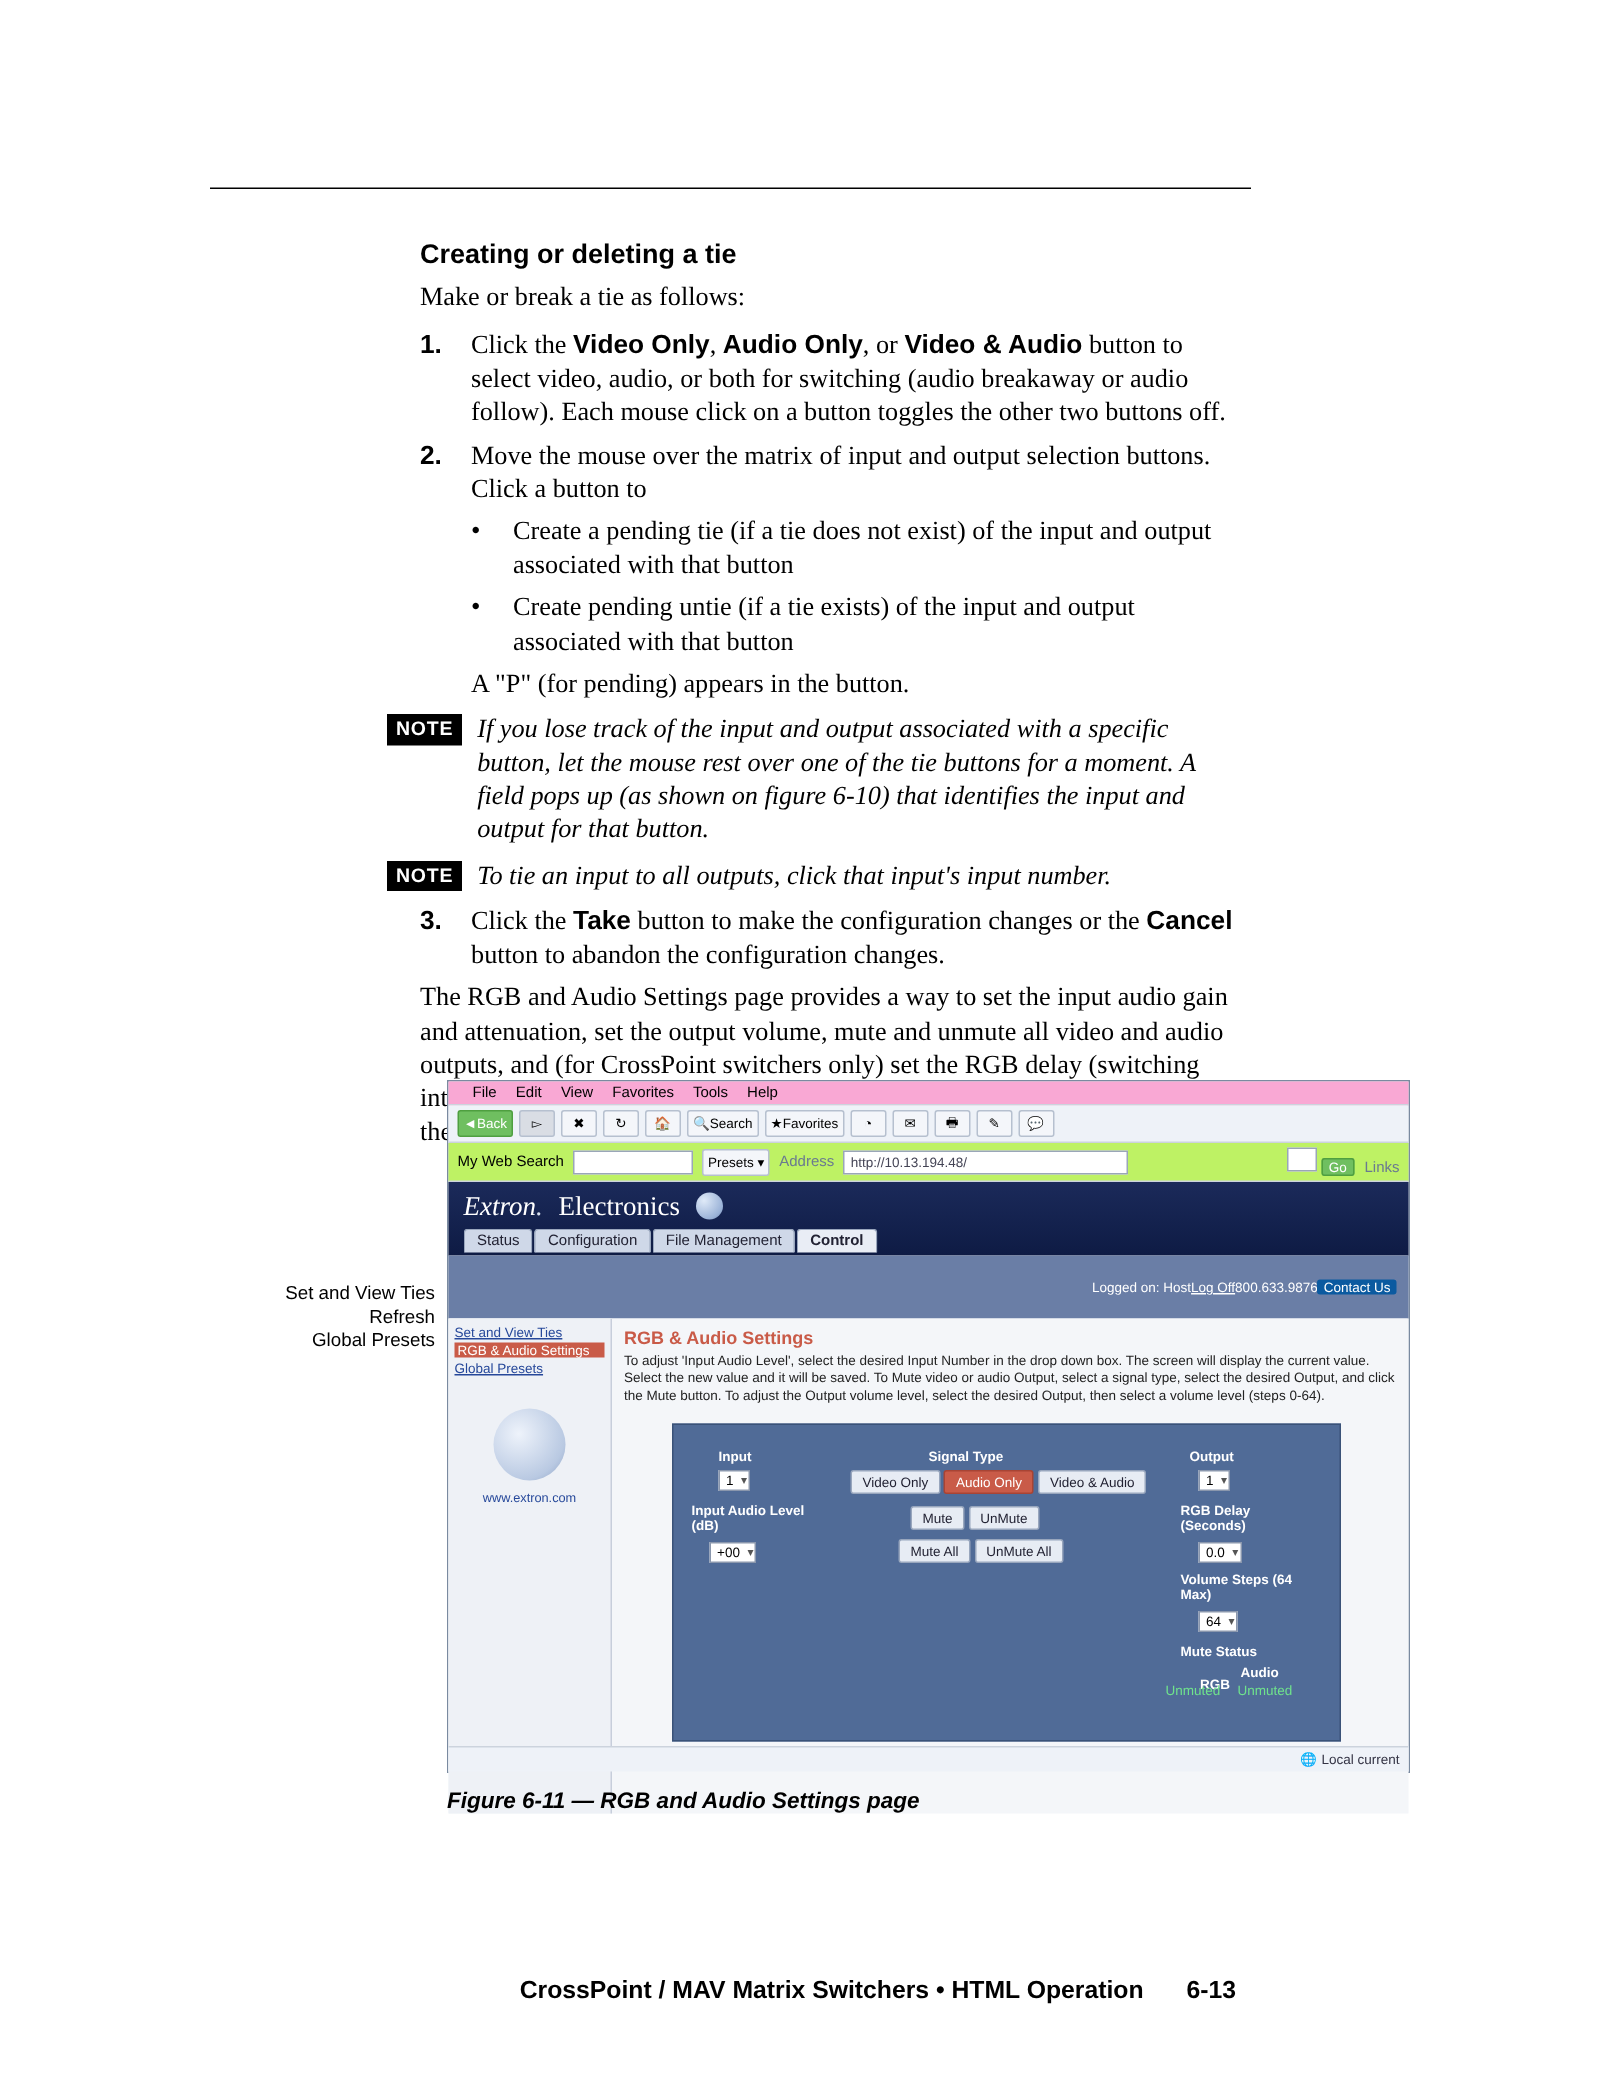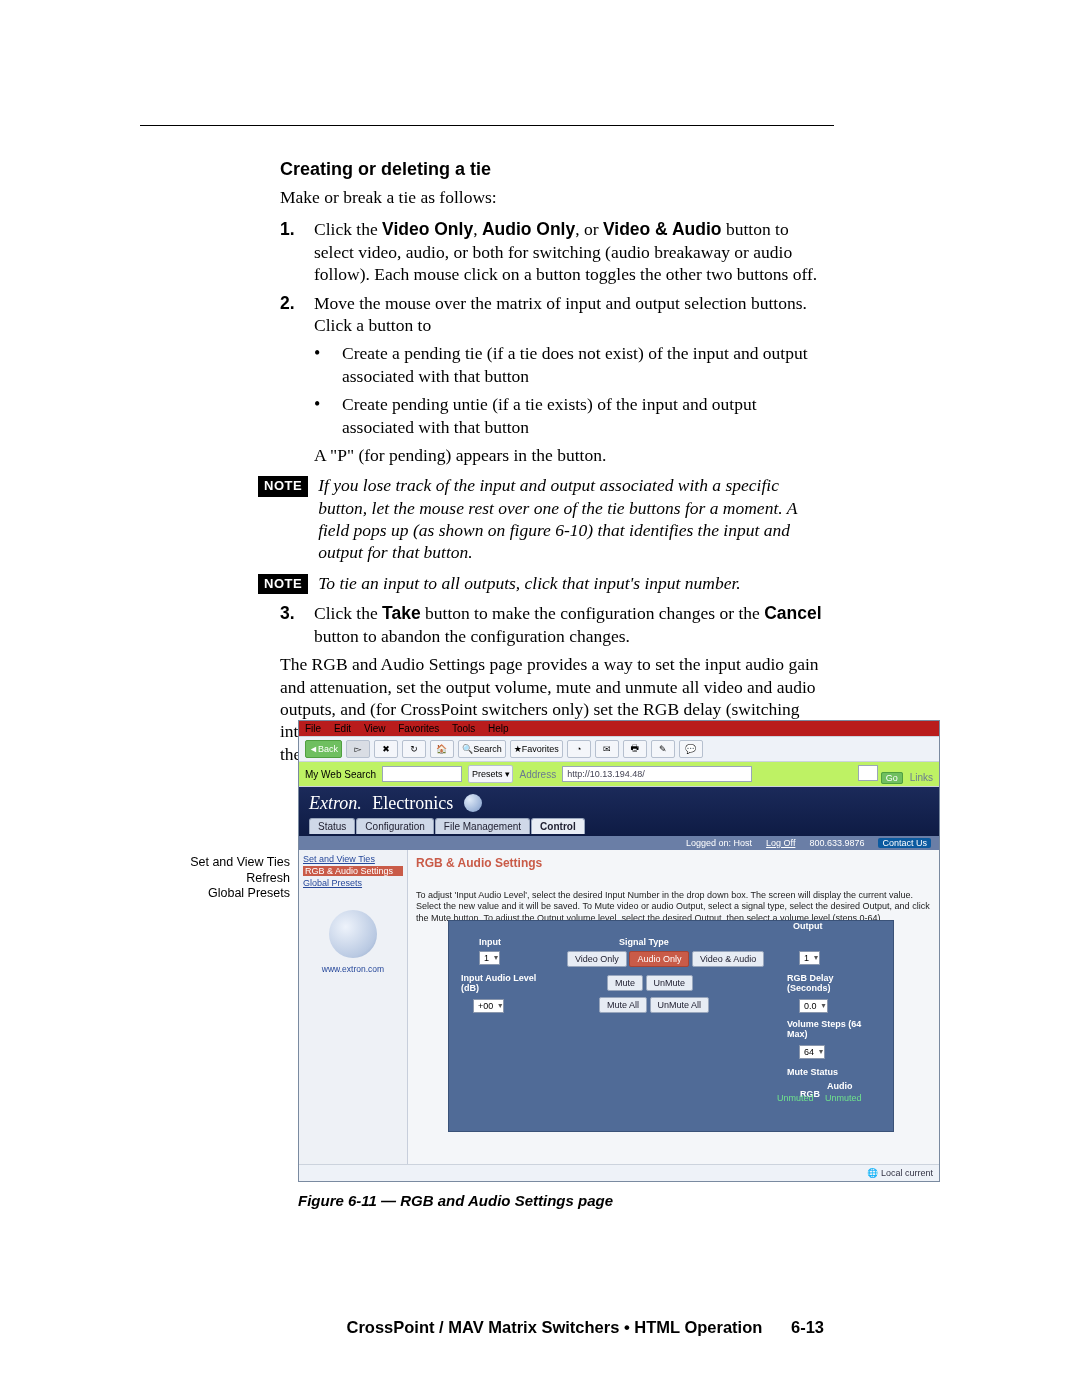--- a/index.html
+++ b/index.html
@@ -140,23 +140,23 @@
     background: #d0d8ee;
     color: #223;
     text-align: center;
     line-height: 12px;
     margin-left: 2px;
     border: 1px solid #90a0c0;
     font-size: 9px;
   }
   .titlebar .winbtns .x { background: #e47a6e; color:#fff; border-color:#c04030;}
   .menubar {
-    background: #b91c1c;
+    background: #f9a8d4;
     border-bottom: 1px solid #ccd3dd;
-    padding: 2px 6px;
+    padding: 2px 16px;
     color: #000;
   }
   .menubar span { margin-right: 10px; }
   .toolbar {
     background: #eef2f8;
     border-bottom: 1px solid #ccd3dd;
     padding: 3px 6px;
     display: flex;
     align-items: center;
     gap: 4px;
@@ -209,22 +209,22 @@
   .tabstrip .tab {
     background:#cfd8e8; color:#223; padding:2px 8px; border:1px solid #99a6bd;
     border-bottom:none; margin-right:1px; border-radius:3px 3px 0 0;
   }
   .tabstrip .tab.active { background:#e9edf5; font-weight:bold;}
   .substrip {
     background:#6a7ea6;
     color:#fff;
     font-size:9px;
     text-align:right;
-    padding:2px 8px;
-    display:flex; justify-content:flex-end; gap:14px;
+    padding:16px 8px;
+    display:flex; justify-content:flex-end; gap:0;
   }
   .substrip .loff { text-decoration: underline; }
   .substrip .cu { background:#0b5aa0; padding:0 4px; border-radius:2px; }
   .mainarea {
     display:flex;
     height: 330px;
     background:#f4f6f9;
   }
   .leftnav {
     width: 100px;
@@ -244,21 +244,21 @@
     margin-top:20px;
     align-self:center;
     width:48px; height:48px; border-radius:50%;
     background: radial-gradient(circle at 35% 35%, #eef3fb, #b9c9e2 70%, #8aa0c3);
     display:flex; align-items:center; justify-content:center;
     color:#3a4f78; font-size:8px; text-align:center;
   }
   .leftnav .site { text-align:center; color:#26489a; font-size:8.5px; margin-top:4px;}
   .rcontent { flex:1; padding:6px 8px; position:relative;}
   .rtitle { color:#c95b48; font-weight:bold; font-size:12px; }
-  .rdesc  { font-size:9px; color:#222; margin:20px 0 6px 0; max-width:520px; line-height:1.25;}
+  .rdesc  { font-size:9px; color:#222; margin:3px 0 6px 0; max-width:520px; line-height:1.25;}
   .panel {
     position:absolute; left:40px; top:70px;
     width: 444px; height: 210px;
     background:#506b97;
     border:1px solid #3a5278;
   }
   .pcol {
     position:absolute; color:#fff; font-size:9px;
   }
   .pcol.lbl { font-weight:bold; }
@@ -451,21 +451,21 @@
             </div>
             <div class="pcol" style="left:158px; top:54px;">
               <span class="btnw">Mute</span>
               <span class="btnw">UnMute</span>
             </div>
             <div class="pcol" style="left:150px; top:76px;">
               <span class="btnw">Mute All</span>
               <span class="btnw">UnMute All</span>
             </div>
 
-            <div class="pcol lbl" style="left:344px; top:0;">Output</div>
+            <div class="pcol lbl" style="left:344px; top:16px;">Output</div>
             <div class="pcol" style="left:350px; top:30px;"><span class="selbox">1</span></div>
             <div class="pcol lbl" style="left:338px; top:52px; width:90px;">RGB Delay (Seconds)</div>
             <div class="pcol" style="left:350px; top:78px;"><span class="selbox">0.0</span></div>
             <div class="pcol lbl" style="left:338px; top:98px; width:90px;">Volume Steps (64 Max)</div>
             <div class="pcol" style="left:350px; top:124px;"><span class="selbox">64</span></div>
             <div class="pcol lbl" style="left:338px; top:146px;">Mute Status</div>
             <div class="pcol lbl" style="left:334px; top:168px;margin-left:17px;">RGB</div>
             <div class="pcol lbl" style="left:378px; top:160px;">Audio</div>
             <div class="pcol" style="left:328px; top:172px;"><span class="mutelbl">Unmuted</span></div>
             <div class="pcol" style="left:376px; top:172px;"><span class="mutelbl">Unmuted</span></div>

